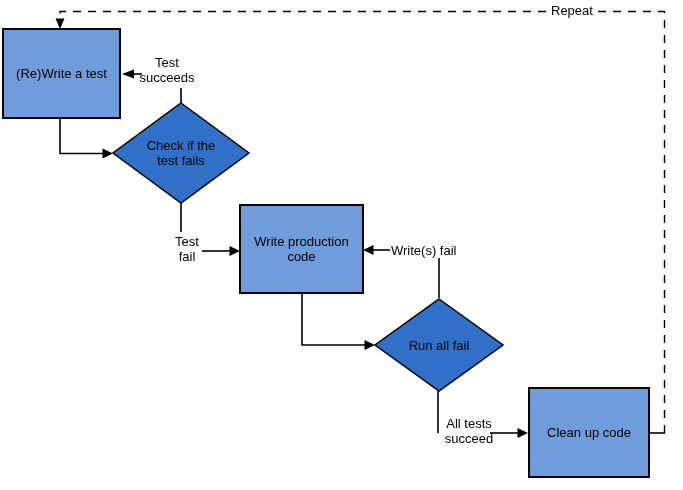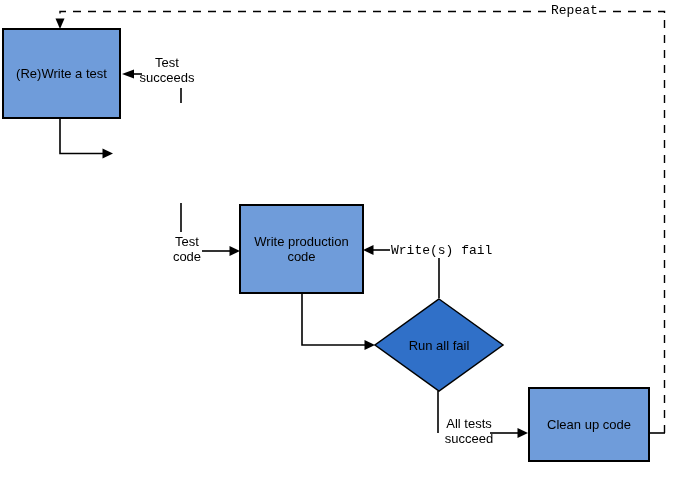--- a/index.html
+++ b/index.html
@@ -74,21 +74,20 @@
   .edge-label {
     position: absolute;
     z-index: 3;
     text-align: center;
   }
   .edge-label.left-align {
     text-align: center;
   }
   .edge-label.nowrap {
     white-space: nowrap;
-    font-family: Liberation Mono, monospace;
   }
   .edge-label.masked {
     background: #ffffff;
     padding: 0 1px;
   }
 </style>
 </head>
 <body>
 
 <div class="canvas">
@@ -137,37 +136,45 @@
   </svg>
 
   <div class="node-box" style="left: 239px; top: 204px; width: 125px; height: 90px; background-color: rgb(111, 156, 218);">
     <span style="width:112px;">Write production code</span>
   </div>
 
   <div class="node-box" style="left: 2px; top: 28px; width: 119px; height: 91px; background-color: rgb(111, 156, 218);">
     <span>(Re)Write a test</span>
   </div>
 
-  <div class="node-box" style="left: 528px; top: 387px; width: 122px; height: 75px; background-color: rgb(111, 156, 218);">
+  <div class="node-box" style="left: 528px; top: 387px; width: 122px; height: 91px; background-color: rgb(111, 156, 218);">
     <span>Clean up code</span>
   </div>
 
+  <div class="diamond" style="left:111px; top:101px; width:140px; height:104px;">
+    <svg width="140" height="104" viewBox="0 0 140 104" xmlns="http://www.w3.org/2000/svg">
+      <polygon points="70,2 138,52 70,102 2,52" fill="#3070C8"></polygon>
+    </svg>
+    <div class="diamond-label">
+      <span style="width:92px;">Check if the test fails</span>
+    </div>
+  </div>
 
   <div class="diamond" style="left:373px; top:297px; width:132px; height:96px;">
     <svg width="132" height="96" viewBox="0 0 132 96" xmlns="http://www.w3.org/2000/svg">
       <polygon points="66,2 130,48 66,94 2,48" fill="#3070C8"></polygon>
     </svg>
     <div class="diamond-label">
       <span>Run all fail</span>
     </div>
   </div>
 
   <div class="edge-label" style="left:136px; top:55px; width:62px;">Test succeeds</div>
 
-  <div class="edge-label" style="left:165px; top:234px; width:44px;">Test code</div>
+  <div class="edge-label" style="left:165px; top:234px; width:44px;">Test fail</div>
 
   <div class="edge-label nowrap" style="left:391px; top:243px;">Write(s) fail</div>
 
   <div class="edge-label left-align" style="left:441px; top:416px; width:56px;">All tests succeed</div>
 
   <div class="edge-label nowrap masked" style="left:550px; top:3px;">Repeat</div>
 
 </div>
 
 </body></html>

